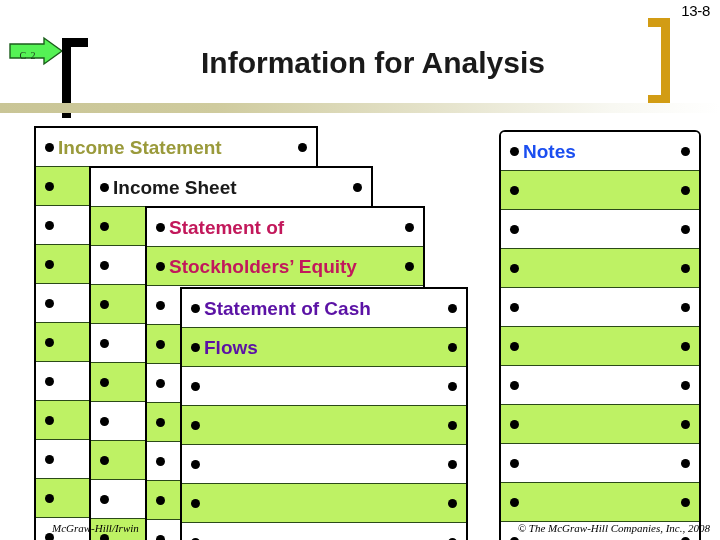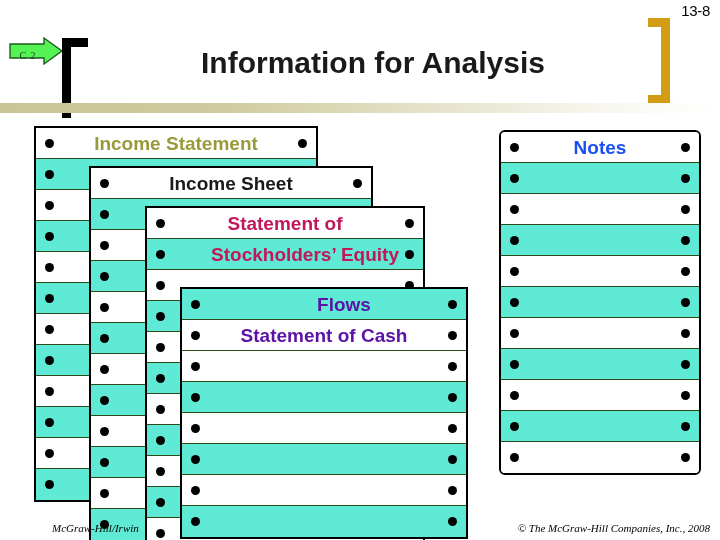--- a/index.html
+++ b/index.html
@@ -120,30 +120,28 @@
   .doc {
     position: absolute;
     box-sizing: border-box;
     border: 2px solid #000000;
     background: #ffffff;
     overflow: hidden;
   }
   .doc .row {
     position: relative;
     box-sizing: border-box;
-    height: 31px;
+    height: 39px;
     background: #ffffff;
     border-bottom: 1px solid #2b4a18;
     display: flex;
     align-items: center;
-    justify-content: center;
   }
   .doc .row.alt {
-    background: #5eead4;
-    padding-left: 40px;
+    background: #bef264;
   }
   .doc .row:last-child {
     border-bottom: none;
   }
   .doc .bullet {
     position: absolute;
     width: 9px;
     height: 9px;
     border-radius: 50%;
     background: #000000;
@@ -388,28 +386,28 @@
       <span class="row-text"></span>
       <span class="bullet right"></span>
     </div>
     <div class="row">
       <span class="bullet left"></span>
       <span class="row-text"></span>
       <span class="bullet right"></span>
     </div>
   </div>
 <div class="doc" id="doc-cashflow">
+    <div class="row">
+      <span class="bullet left"></span>
+      <span class="row-text">Statement of Cash</span>
+      <span class="bullet right"></span>
+    </div>
     <div class="row alt">
       <span class="bullet left"></span>
       <span class="row-text">Flows</span>
-      <span class="bullet right"></span>
-    </div>
-    <div class="row">
-      <span class="bullet left"></span>
-      <span class="row-text">Statement of Cash</span>
       <span class="bullet right"></span>
     </div>
     <div class="row">
       <span class="bullet left"></span>
       <span class="row-text"></span>
       <span class="bullet right"></span>
     </div>
     <div class="row alt">
       <span class="bullet left"></span>
       <span class="row-text"></span>

